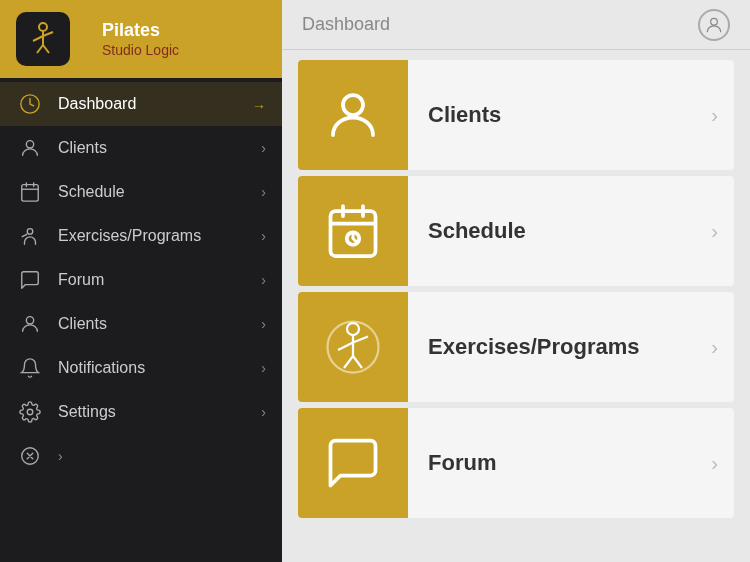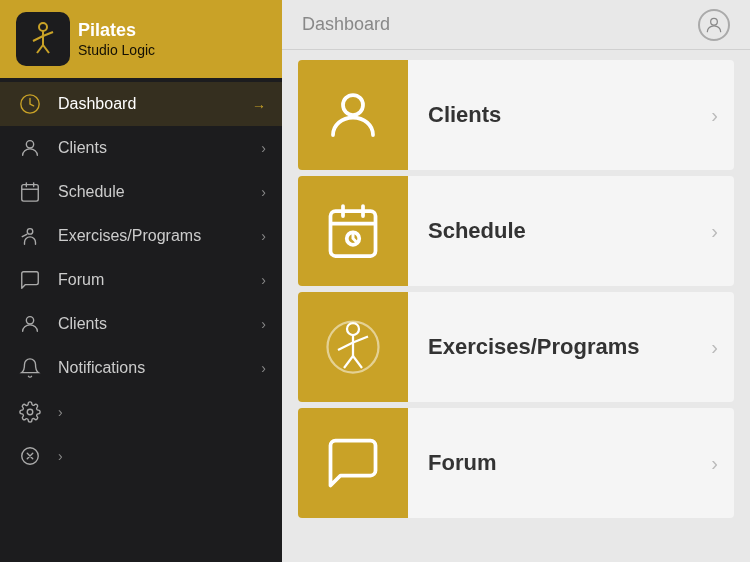--- a/index.html
+++ b/index.html
@@ -33,21 +33,21 @@
     }
 
     
     .sidebar-header {
       width: 282px;
       height: 78px;
       background: #c9a227;
       display: flex;
       align-items: center;
       padding: 12px 16px;
-      gap: 8px;
+      gap: 32px;
     }
 
     .app-icon {
       width: 54px;
       height: 54px;
       background: #1c1c1e;
       border-radius: 10px;
       display: flex;
       align-items: center;
       justify-content: center;
@@ -59,21 +59,21 @@
       display: flex;
       flex-direction: column;
     }
     .app-name {
       color: #ffffff;
       font-size: 18px;
       font-weight: 700;
       line-height: 1.2;
     }
     .app-subtitle {
-      color: #000000;
+      color: #7f1d1d;
       font-size: 14px;
       font-weight: 400;
       opacity: 0.9;
     }
 
     
     .nav-items {
       display: flex;
       flex-direction: column;
       flex: 1;
@@ -323,20 +323,21 @@
         <span class="nav-arrow">›</span>
       </div>
 
       <div class="nav-item">
         <div class="nav-icon">
           <svg viewBox="0 0 24 24" stroke="#aaa">
               <circle cx="12" cy="12" r="3" stroke-width="1.5"></circle>
               <path d="M19.4 15a1.65 1.65 0 0 0 .33 1.82l.06.06a2 2 0 0 1-2.83 2.83l-.06-.06a1.65 1.65 0 0 0-1.82-.33 1.65 1.65 0 0 0-1 1.51V21a2 2 0 0 1-4 0v-.09A1.65 1.65 0 0 0 9 19.4a1.65 1.65 0 0 0-1.82.33l-.06.06a2 2 0 0 1-2.83-2.83l.06-.06A1.65 1.65 0 0 0 4.68 15a1.65 1.65 0 0 0-1.51-1H3a2 2 0 0 1 0-4h.09A1.65 1.65 0 0 0 4.6 9a1.65 1.65 0 0 0-.33-1.82l-.06-.06a2 2 0 0 1 2.83-2.83l.06.06A1.65 1.65 0 0 0 9 4.68a1.65 1.65 0 0 0 1-1.51V3a2 2 0 0 1 4 0v.09a1.65 1.65 0 0 0 1 1.51 1.65 1.65 0 0 0 1.82-.33l.06-.06a2 2 0 0 1 2.83 2.83l-.06.06A1.65 1.65 0 0 0 19.4 9a1.65 1.65 0 0 0 1.51 1H21a2 2 0 0 1 0 4h-.09a1.65 1.65 0 0 0-1.51 1z" stroke-width="1.5"></path>
             </svg>
         </div>
+        <span class="nav-label">Settings</span>
         <span class="nav-arrow">›</span>
       </div>
 
       <div class="nav-item">
         <div class="nav-icon">
           <svg viewBox="0 0 24 24" stroke="#aaa">
               <circle cx="12" cy="12" r="9" stroke-width="1.5"></circle>
               <path d="M15 9l-6 6M9 9l6 6" stroke-width="1.5" stroke-linecap="round"></path>
             </svg>
         </div>

